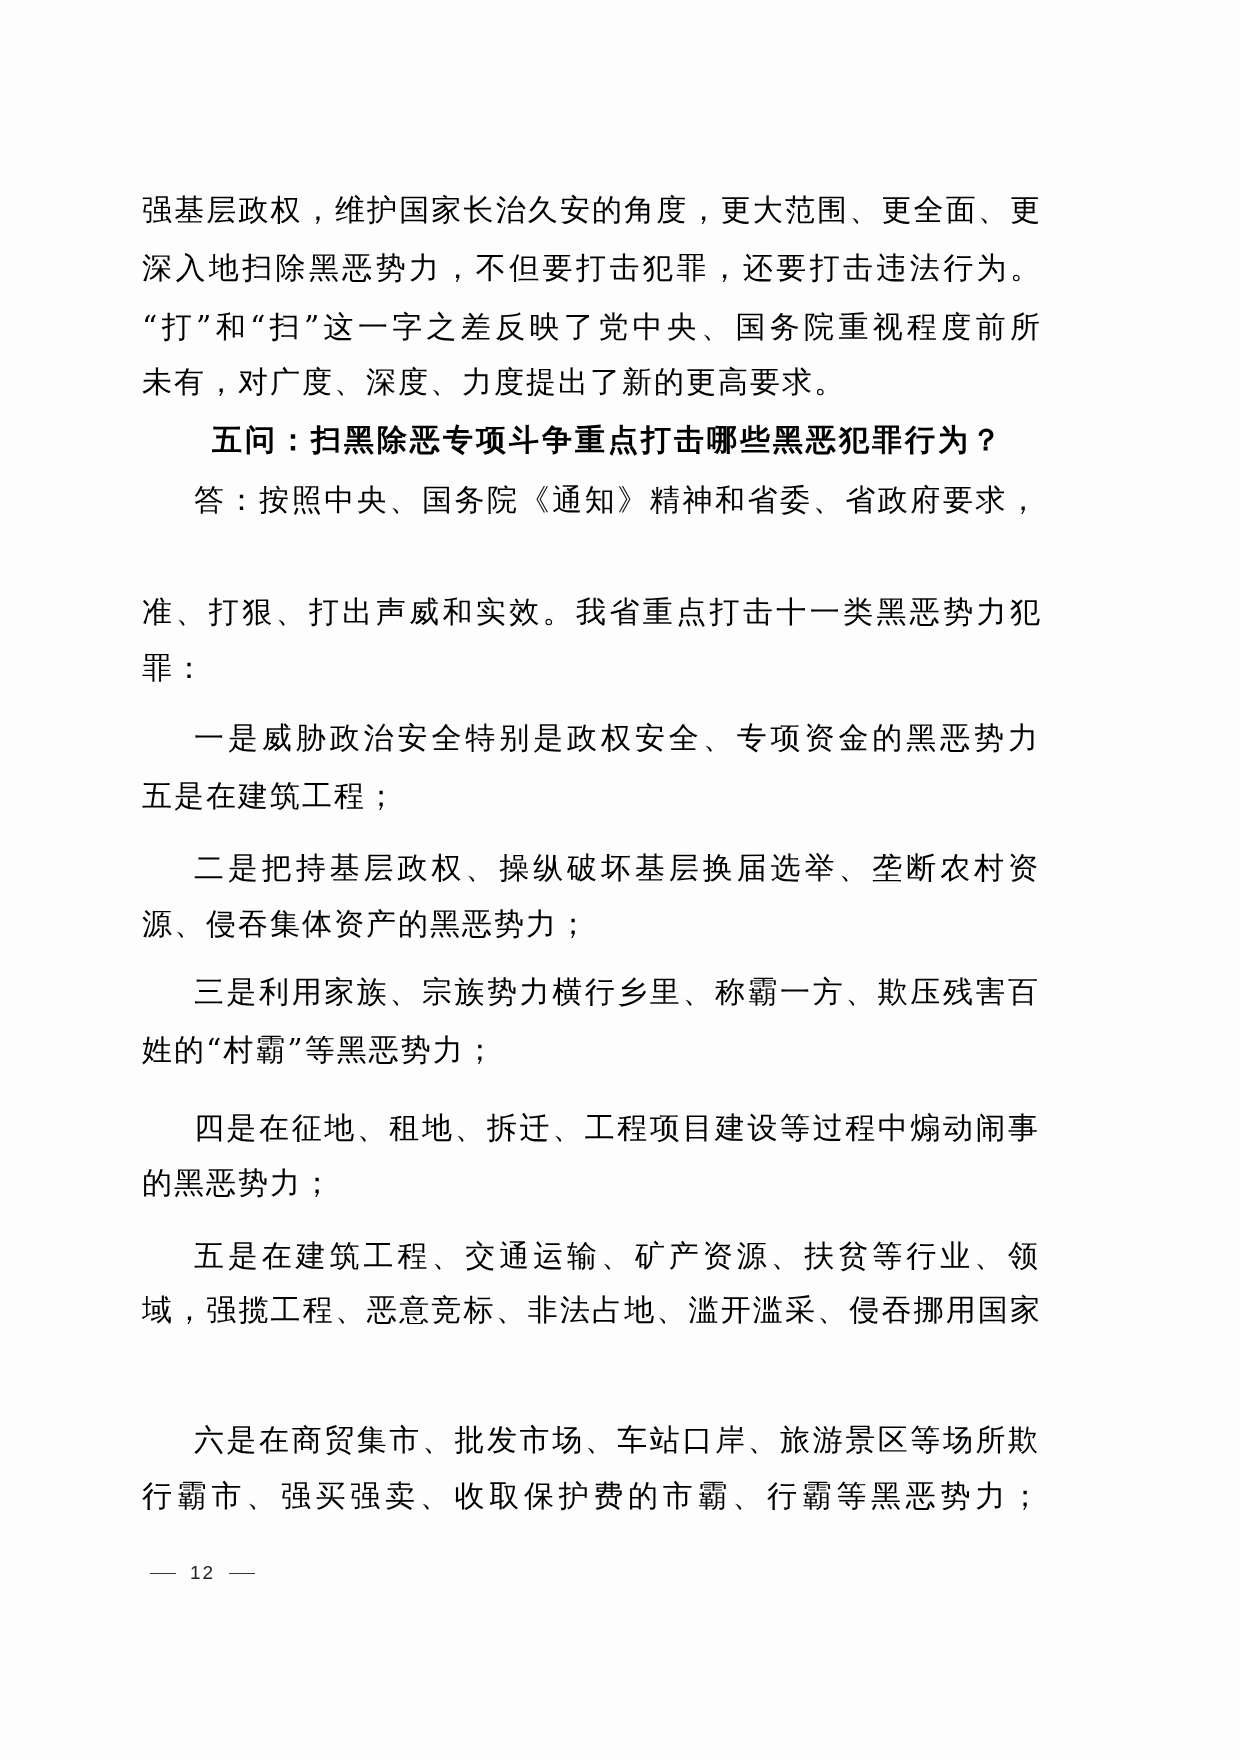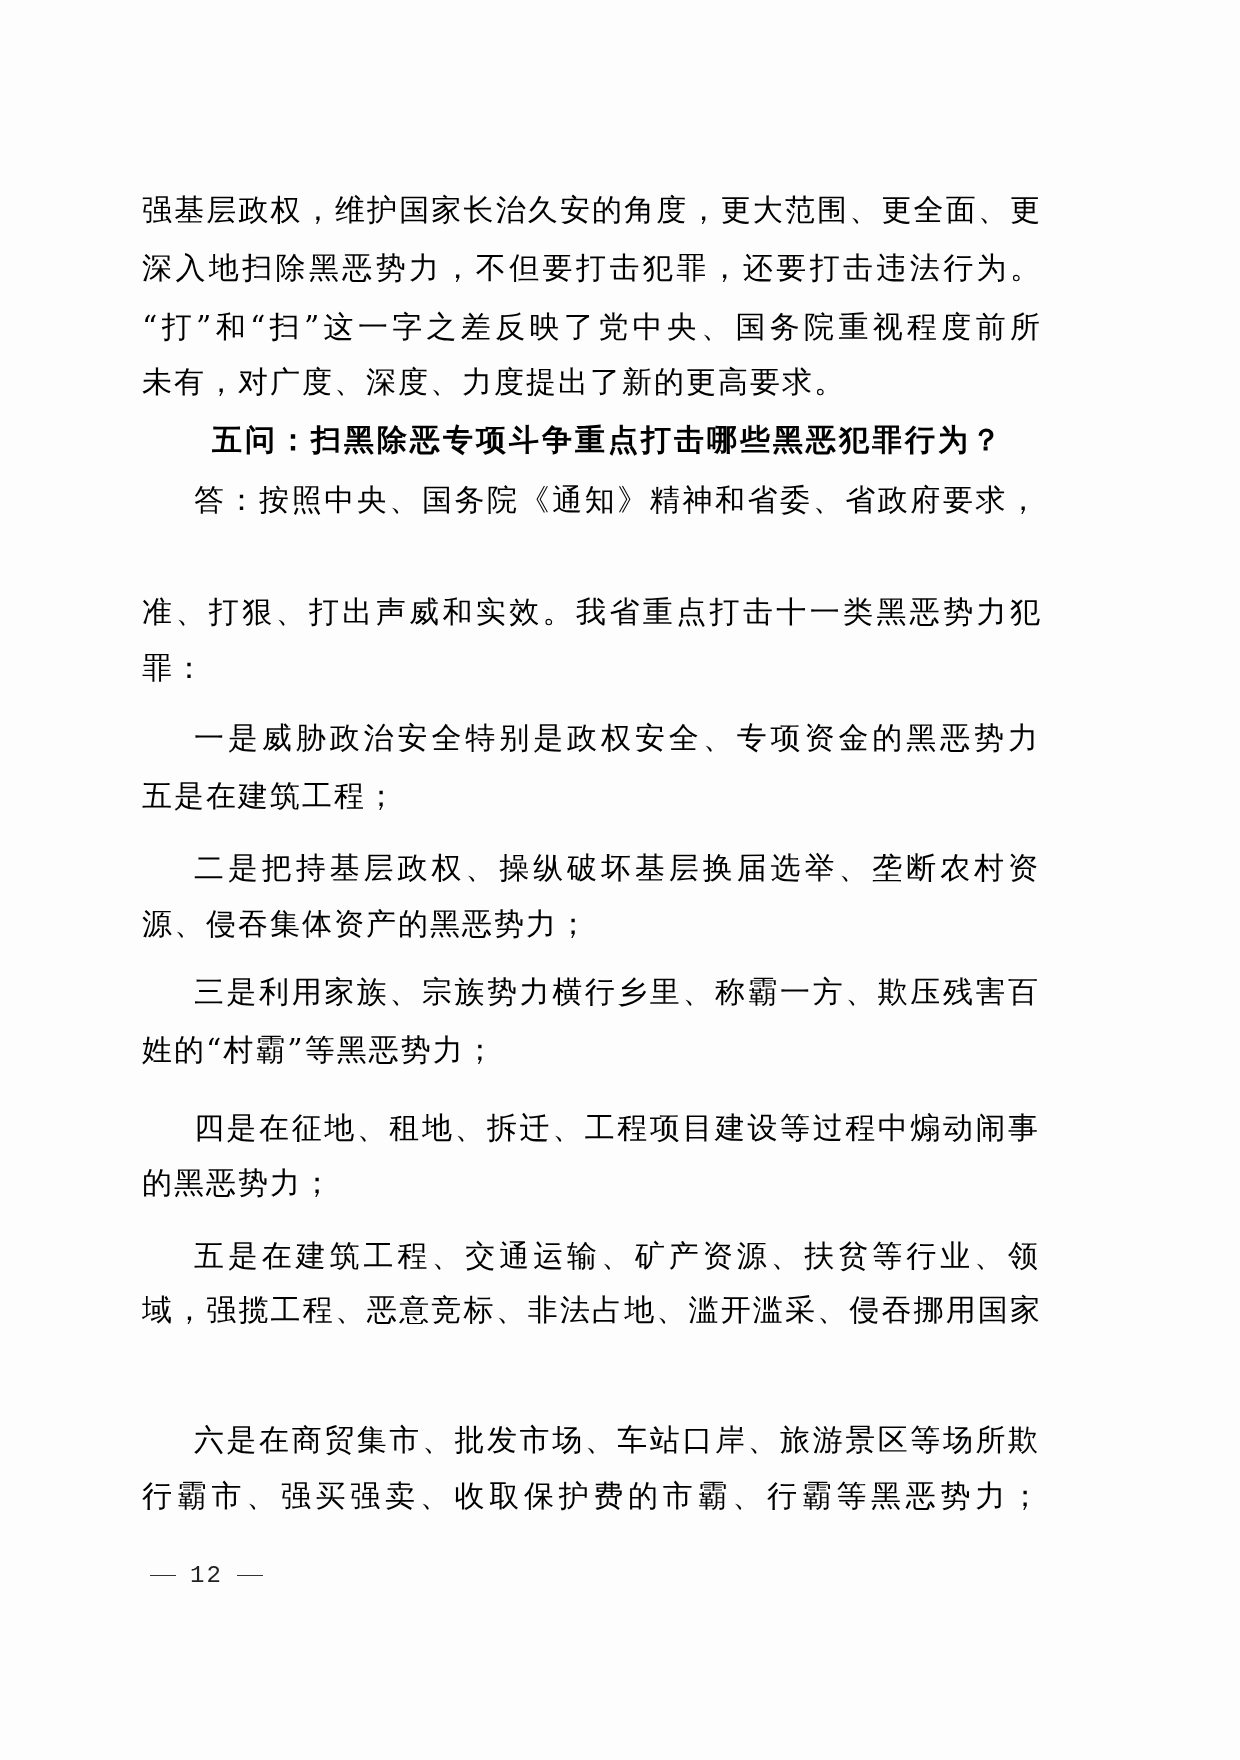--- a/index.html
+++ b/index.html
@@ -41,22 +41,22 @@
       font-weight: bold;
       left: 212px;
       width: 760px;
       text-align-last: left;
       letter-spacing: 3px;
     }
     .footer {
       position: absolute;
       left: 136px;
       top: 1562px;
-      font-family: Liberation Mono, monospace;
-      font-size: 24px;
+      font-family: Liberation Sans, sans-serif;
+      font-size: 19px;
       color: #222;
       letter-spacing: 2px;
     }
     .footer .dash { display: inline-block; width: 26px; border-top: 1.5px solid #333; vertical-align: middle; margin: 0 14px; }
     .mark {
       position: absolute;
       font-size: 10px;
       color: #b8b8b8;
       font-family: "DejaVu Sans", sans-serif;
     }

